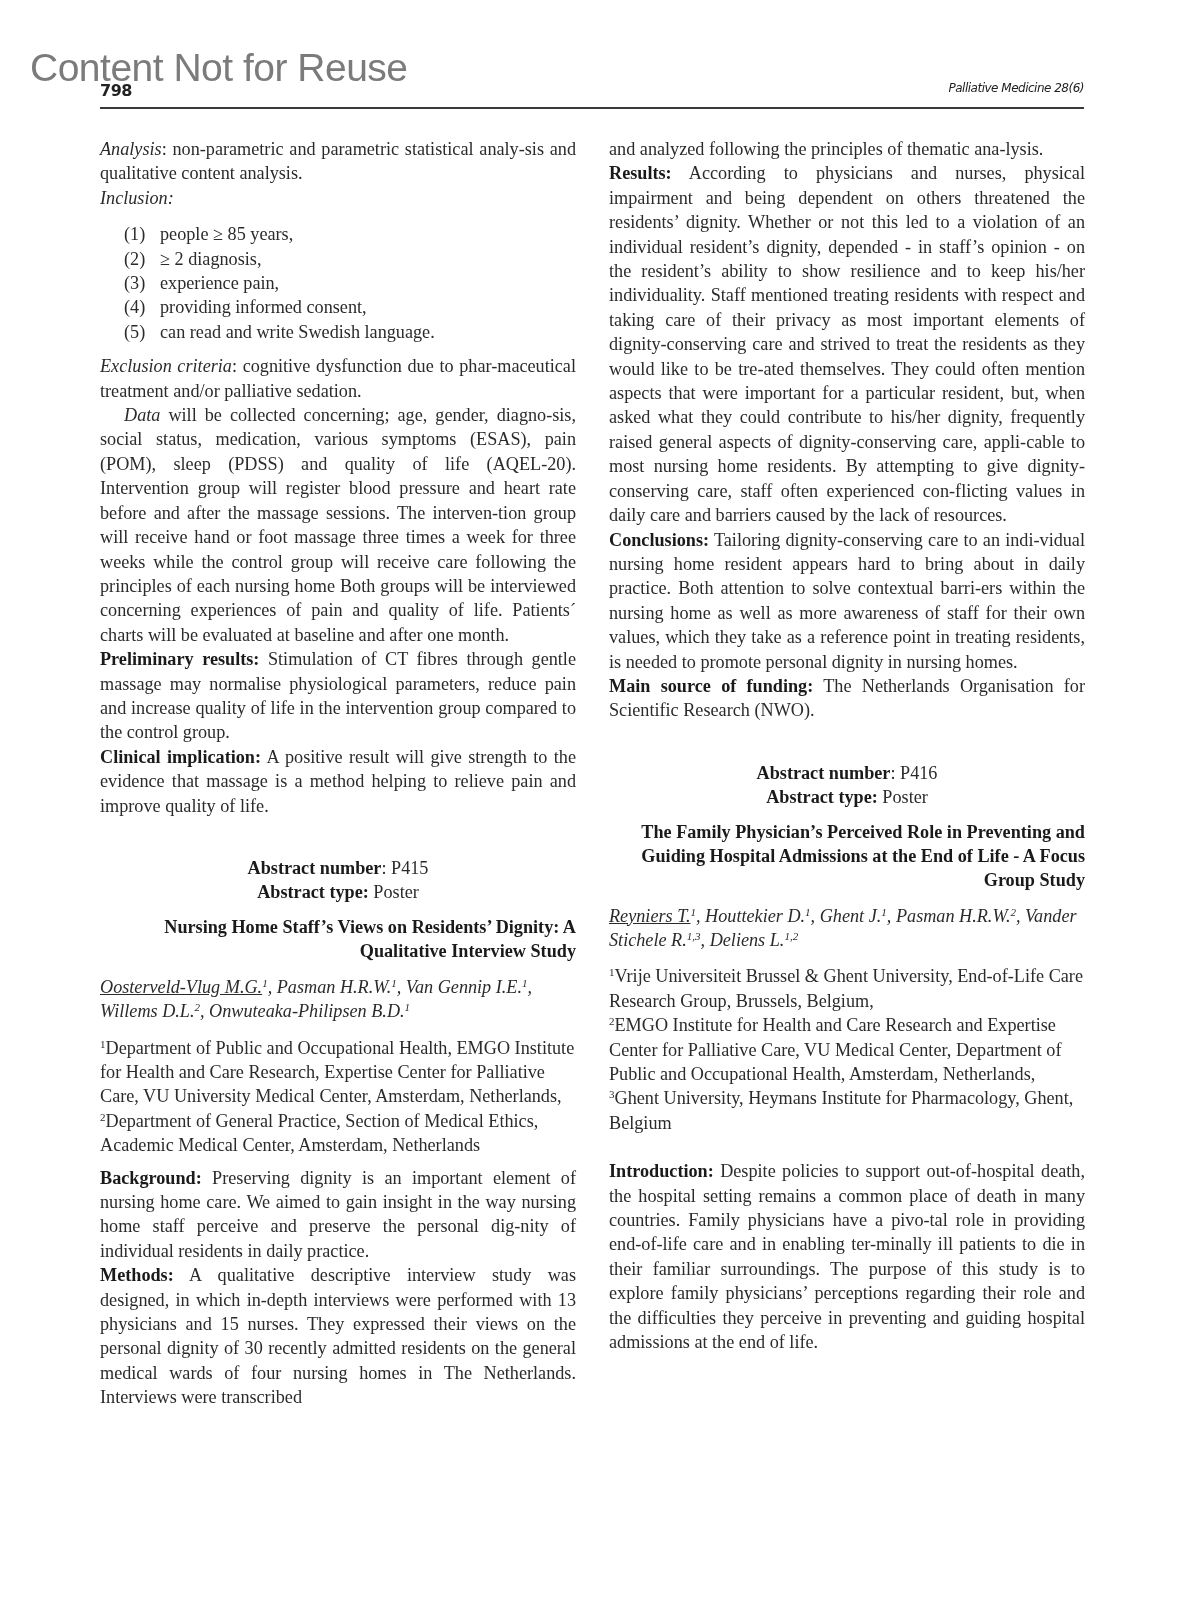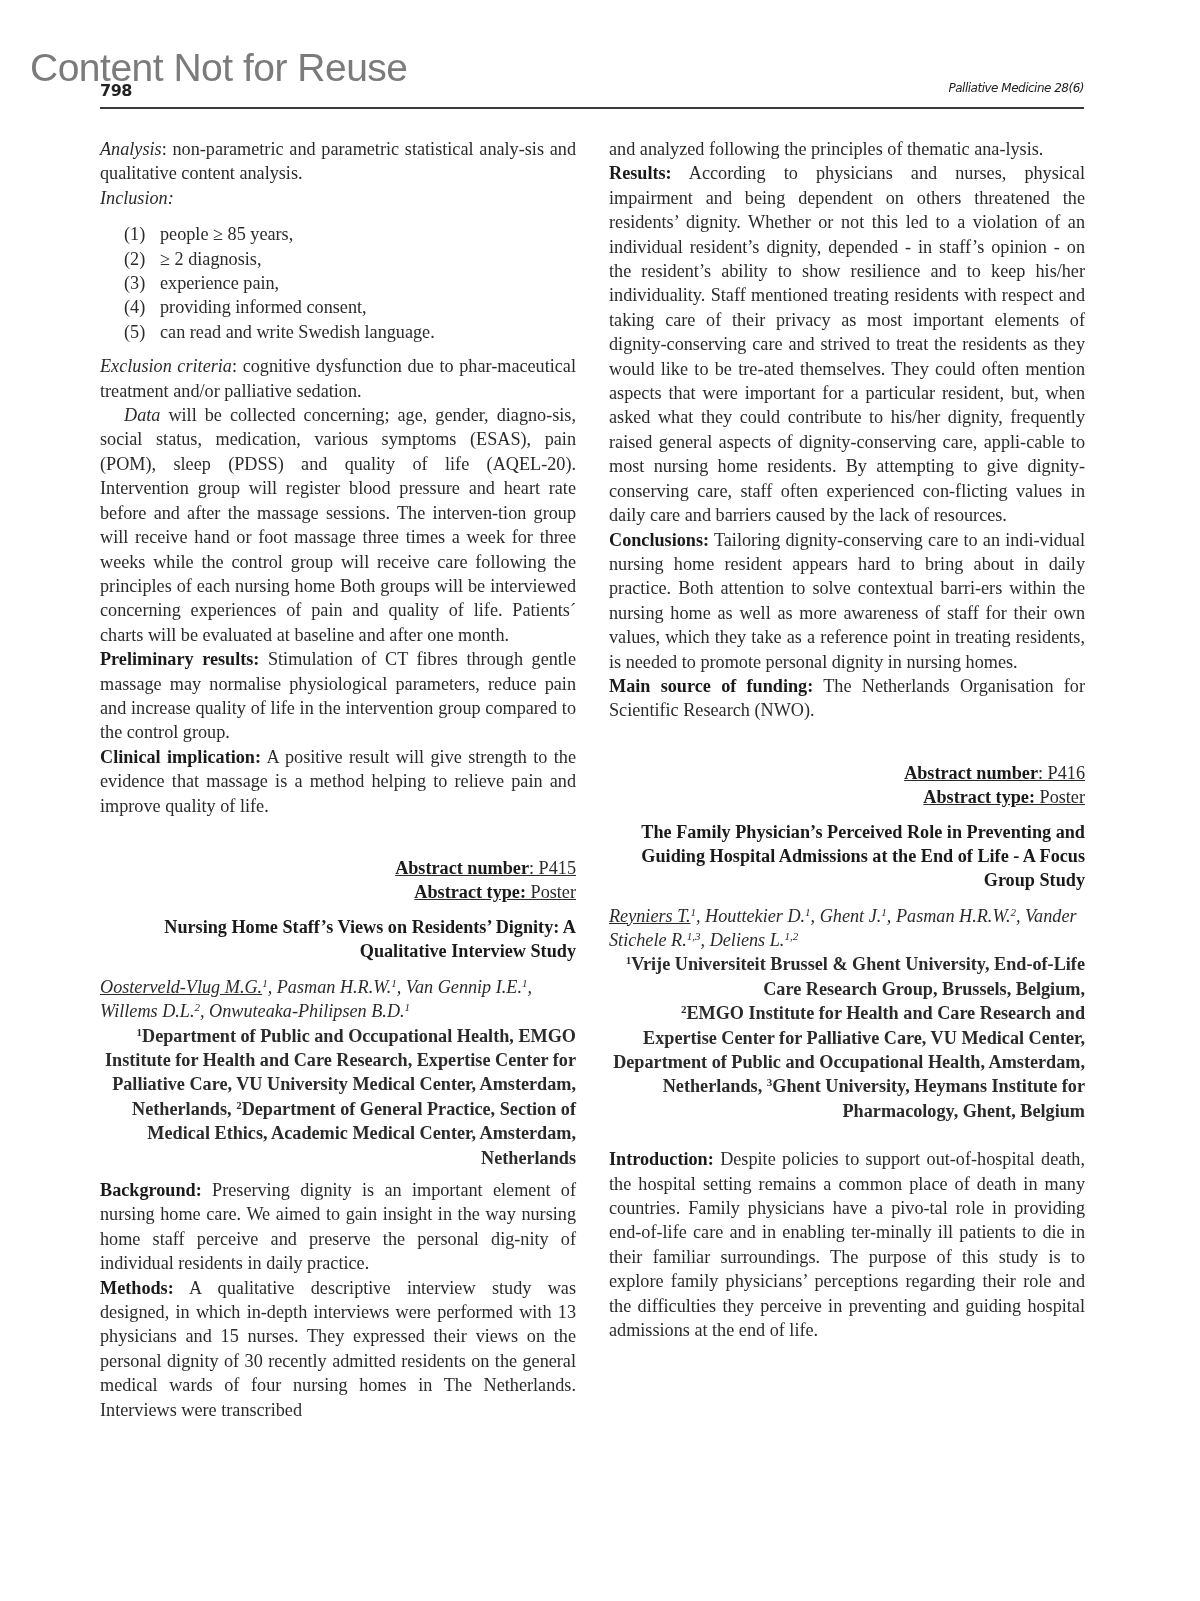--- a/index.html
+++ b/index.html
@@ -12,25 +12,25 @@
     .col.left { left: 100px; }
     .col.right { left: 609px; }
     p { margin: 0; text-align: justify; hyphens: manual; }
     .indent { text-indent: 24px; }
     .lbl { font-weight: bold; color: #1a1a1a; }
     em { font-style: italic; }
     ol { list-style: none; margin: 12px 0 10px 0; padding: 0 0 0 24px; }
     ol li { display: flex; }
     ol li .num { width: 36px; flex: none; }
     .meta { margin-top: 24px; }
-    .meta p { text-align: right; text-decoration: underline; }
+    .meta p { text-align: center; }
     .title { font-weight: bold; color: #1a1a1a; margin-top: 10px; text-align: right; line-height: 24px; }
     .authors { font-style: italic; margin-top: 12px; text-align: left; }
     .authors u { text-decoration: underline; }
-    .affil { text-align: right; font-weight: bold; }
+    .affil { margin-top: 12px; text-align: left; }
     sup { font-size: 11px; line-height: 0; vertical-align: 6px; }
     .section-gap { margin-top: 24px; }
   </style>
 </head>
 <body>
 
 <div class="watermark">Content Not for Reuse</div>
 
 <div class="header">
   <span class="page-num">798</span>

